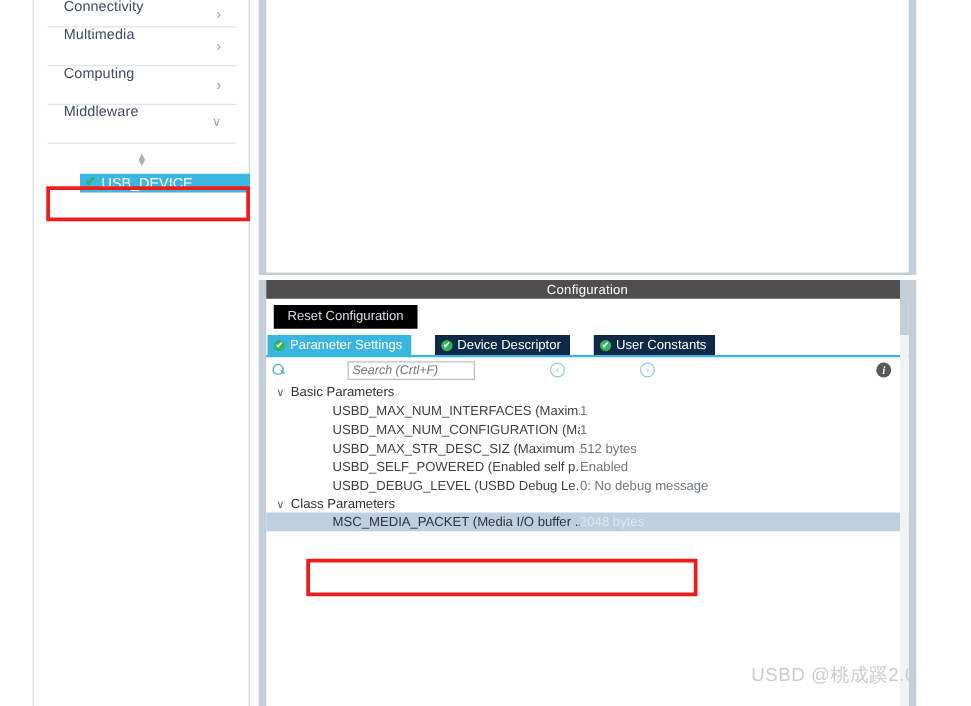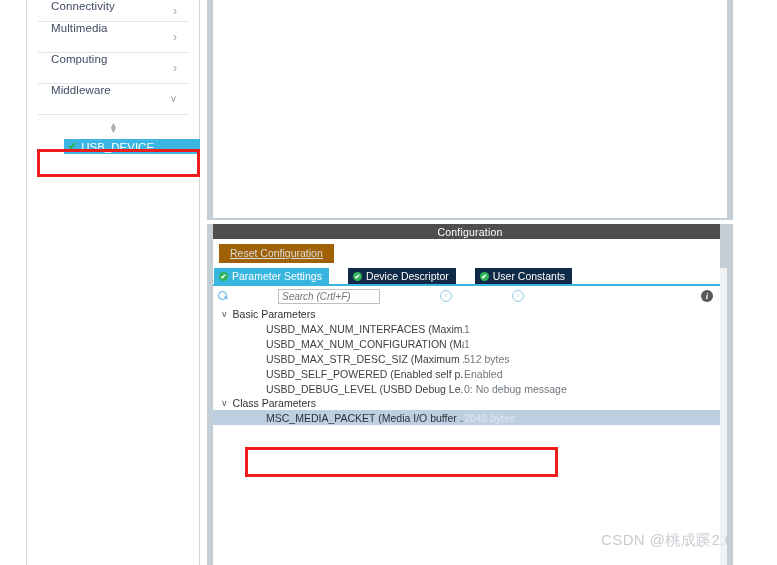--- a/index.html
+++ b/index.html
@@ -88,23 +88,23 @@
   }
 
   .config-header {
     height: 15px; background: #4e4e4e; color: #ffffff;
     font-size: 10.5px; display: flex; align-items: center; justify-content: center;
     letter-spacing: .2px;
   }
 
   .reset-bar { height: 29px; display: flex; align-items: center; padding-left: 6px; }
   .reset-btn {
-    background: #a16207; color: #d9dde0; font-size: 10.5px;
+    background: #000000; color: #d9dde0; font-size: 10.5px;
     border: none; height: 19px; padding: 0 11px; line-height: 19px;
-    font-family: "Liberation Sans", sans-serif; cursor: default; text-decoration: underline;
+    font-family: "Liberation Sans", sans-serif; cursor: default;
   }
 
   .tabs { display: flex; height: 16px; padding-left: 1px; }
   .tab {
     display: flex; align-items: center; height: 16px; padding: 0 7px 0 5px;
     font-size: 10.5px; cursor: default; margin-right: 19px;
   }
   .tab.active { background: #38b6e0; color: #ffffff; }
   .tab.inactive { background: #0e2a47; color: #ffffff; }
   .tab-dot {
@@ -318,15 +318,15 @@
       <div class="vscroll">
         <div class="vscroll-thumb"></div>
       </div>
 
     </div>
   </div>
 
   <div class="redbox" style="left:37px; top:149px; width:163px; height:28px;"></div>
   <div class="redbox" style="left:245px; top:447px; width:313px; height:30px;"></div>
 
-  <div class="watermark">CSDN @桃成蹊2.0</div>
+  <div class="watermark">USBD @桃成蹊2.0</div>
 
 </div>
 
 </body></html>

